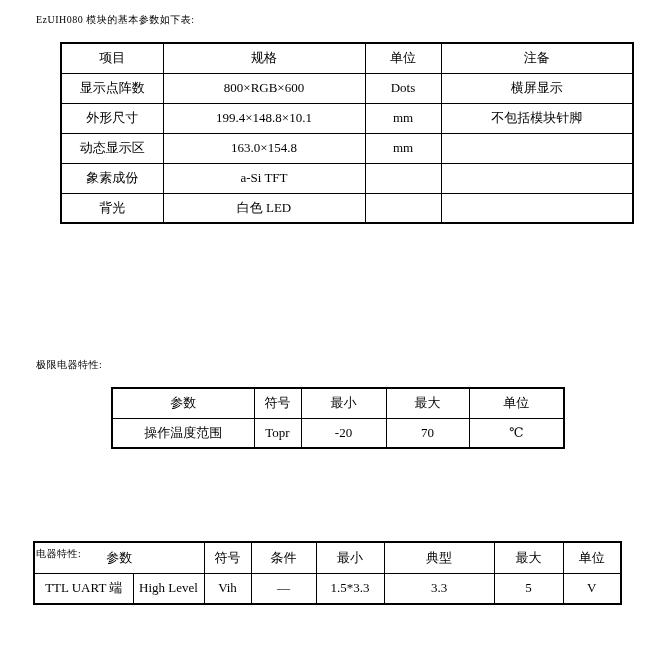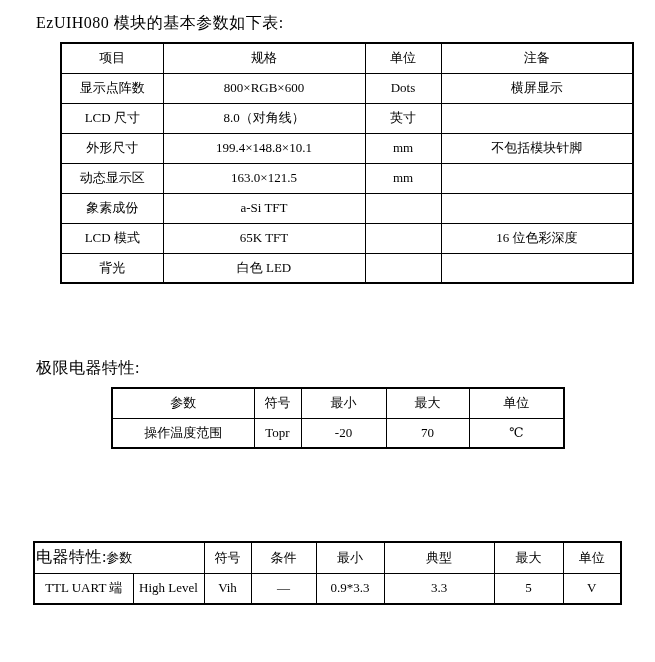--- a/index.html
+++ b/index.html
@@ -7,21 +7,21 @@
   body {
     width: 655px; height: 662px;
     position: relative;
     font-family: "Liberation Serif", "DejaVu Serif", serif;
     color: var(--text, #000);
     overflow: hidden;
   }
   .sec-title {
     position: absolute;
     left: 36px;
-    font-size: 16px;
+    font-size: 10px;
     letter-spacing: 0.5px;
     white-space: nowrap;
   }
   #title1 { top: 13px; }
   #title2 { top: 358px; }
   #title3 { top: 547px; }
   table {
     position: absolute;
     border-collapse: collapse;
     table-layout: fixed;
@@ -69,48 +69,36 @@
     <th>单位</th>
     <th>注备</th>
   </tr>
   <tr>
     <td>显示点阵数</td>
     <td>800×RGB×600</td>
     <td>Dots</td>
     <td>横屏显示</td>
   </tr>
   <tr>
-    <td>LCD 尺寸</td>
-    <td>8.0（对角线）</td>
-    <td>英寸</td>
-    <td></td>
-  </tr>
-  <tr>
     <td>外形尺寸</td>
     <td>199.4×148.8×10.1</td>
     <td>mm</td>
     <td>不包括模块针脚</td>
   </tr>
   <tr>
     <td>动态显示区</td>
-    <td>163.0×121.5</td>
+    <td>163.0×154.8</td>
     <td>mm</td>
     <td></td>
   </tr>
   <tr>
     <td>象素成份</td>
     <td>a-Si TFT</td>
     <td></td>
     <td></td>
-  </tr>
-  <tr>
-    <td>LCD 模式</td>
-    <td>65K TFT</td>
-    <td></td>
-    <td>16 位色彩深度</td>
   </tr>
   <tr>
     <td>背光</td>
     <td>白色 LED</td>
     <td></td>
     <td></td>
   </tr>
 </tbody>
   </table>
 
@@ -163,19 +151,19 @@
     <th>最小</th>
     <th>典型</th>
     <th>最大</th>
     <th>单位</th>
   </tr>
   <tr>
     <td>TTL UART 端</td>
     <td>High Level</td>
     <td>Vih</td>
     <td>—</td>
-    <td>0.9*3.3</td>
+    <td>1.5*3.3</td>
     <td>3.3</td>
     <td>5</td>
     <td>V</td>
   </tr>
 </tbody>
   </table>
 
 </body></html>

